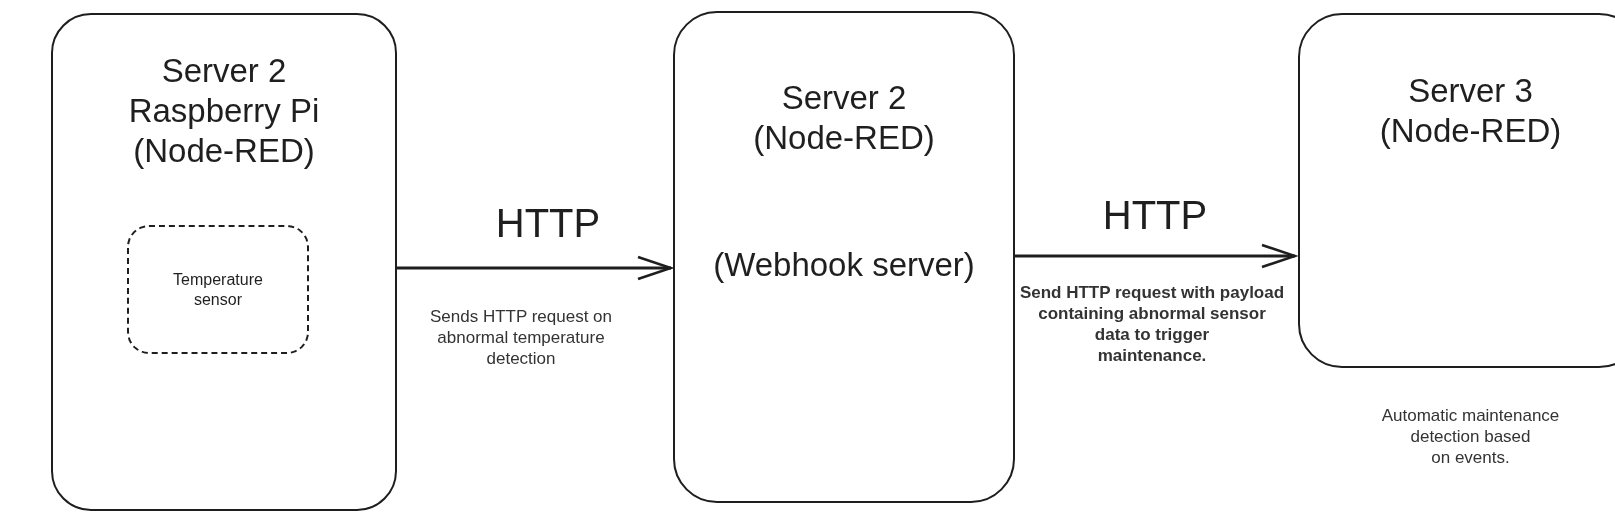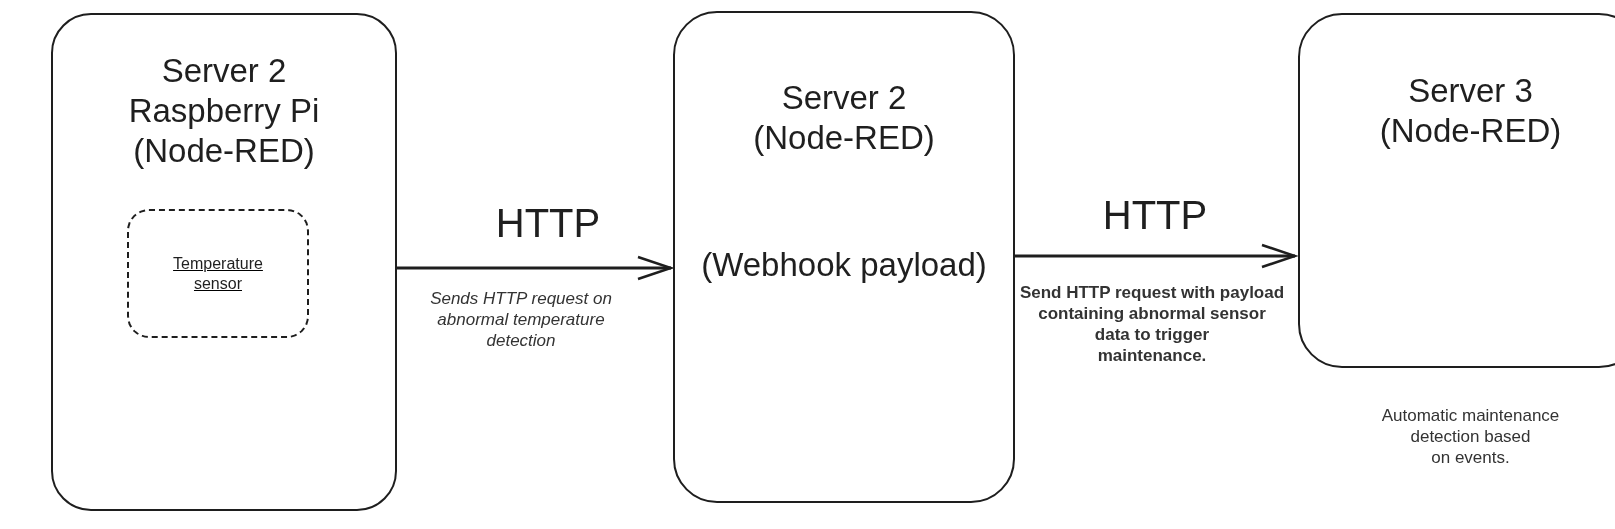--- a/index.html
+++ b/index.html
@@ -53,49 +53,48 @@
     white-space: pre-line;
     color: var(--text-small);
     font-size: 17px;
     line-height: 21px;
   }
   #n3-note { left: 0; top: 390px; width: 100%; }
 
   .sensor-box {
     position: absolute;
     left: 74px;
-    top: 194px;
+    top: 210px;
     width: 182px;
     height: 129px;
     border: 2.6px dashed var(--stroke);
     border-radius: 22px;
     display: flex;
     align-items: center;
     justify-content: center;
-    text-decoration: underline;
   }
   #sensor-label { position: static; font-size: 16px; line-height: 20px; color: var(--text); }
 
   .http-label {
     position: absolute;
     text-align: center;
     white-space: pre-line;
     color: var(--text);
     font-size: 40px;
     line-height: 44px;
   }
   #e1-label { left: 398px;  top: 201px; width: 220px; }
   #e2-label { left: 1005px; top: 193px; width: 220px; }
 
   .arrow { position: absolute; display: block; }
   #e1-arrow { left: 357px; top: 252px; }
   #e2-arrow { left: 975px; top: 240px; }
 
   .edge-desc { }
-  #e1-desc { left: 371px; top: 288px; width: 220px; font-style: italic; }
+  #e1-desc { left: 371px; top: 306px; width: 220px; }
   #e2-desc { left: 971px; top: 282px; width: 282px; font-weight: bold; }
 </style>
 </head>
 <body>
 
 <div id="canvas">
 
   <div class="node" id="node1">
     <div class="big-text" id="n1-title">Server 2
 Raspberry Pi
@@ -111,21 +110,21 @@
     <line x1="0" y1="16" x2="274" y2="16" stroke="#1e1e1e" stroke-width="3"></line>
     <polyline points="241,5 274,16 241,27" fill="none" stroke="#1e1e1e" stroke-width="2.6"></polyline>
   </svg>
   <div class="small-text edge-desc" id="e1-desc">Sends HTTP request on
 abnormal temperature
 detection</div>
 
   <div class="node" id="node2">
     <div class="big-text" id="n2-title">Server 2
 (Node-RED)</div>
-    <div class="big-text" id="n2-body">(Webhook payload)</div>
+    <div class="big-text" id="n2-body">(Webhook server)</div>
   </div>
 
   <div class="http-label" id="e2-label">HTTP</div>
   <svg class="arrow" id="e2-arrow" width="283" height="32" viewBox="0 0 283 32">
     <line x1="0" y1="16" x2="280" y2="16" stroke="#1e1e1e" stroke-width="3"></line>
     <polyline points="247,5 280,16 247,27" fill="none" stroke="#1e1e1e" stroke-width="2.6"></polyline>
   </svg>
   <div class="small-text edge-desc" id="e2-desc">Send HTTP request with payload
 containing abnormal sensor
 data to trigger

